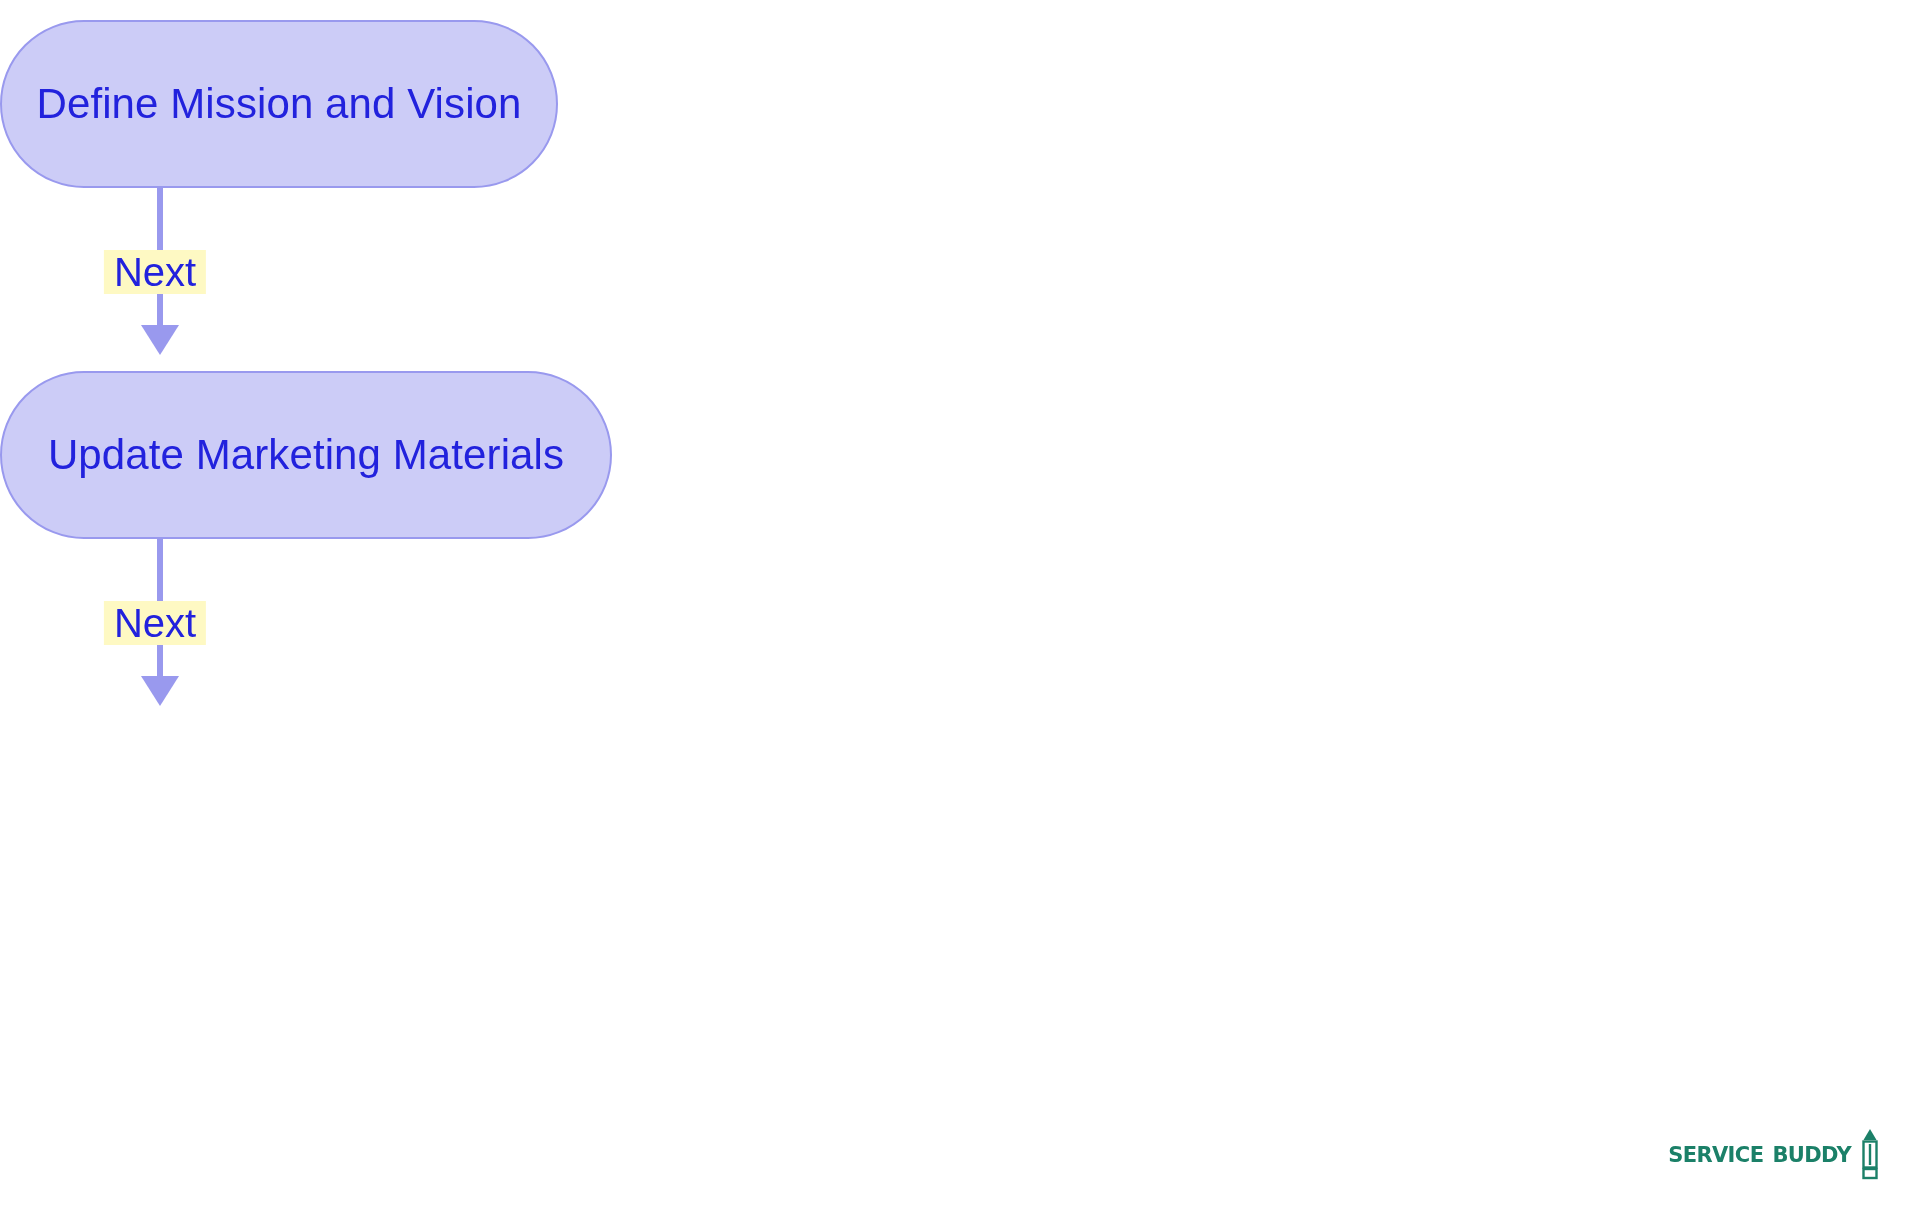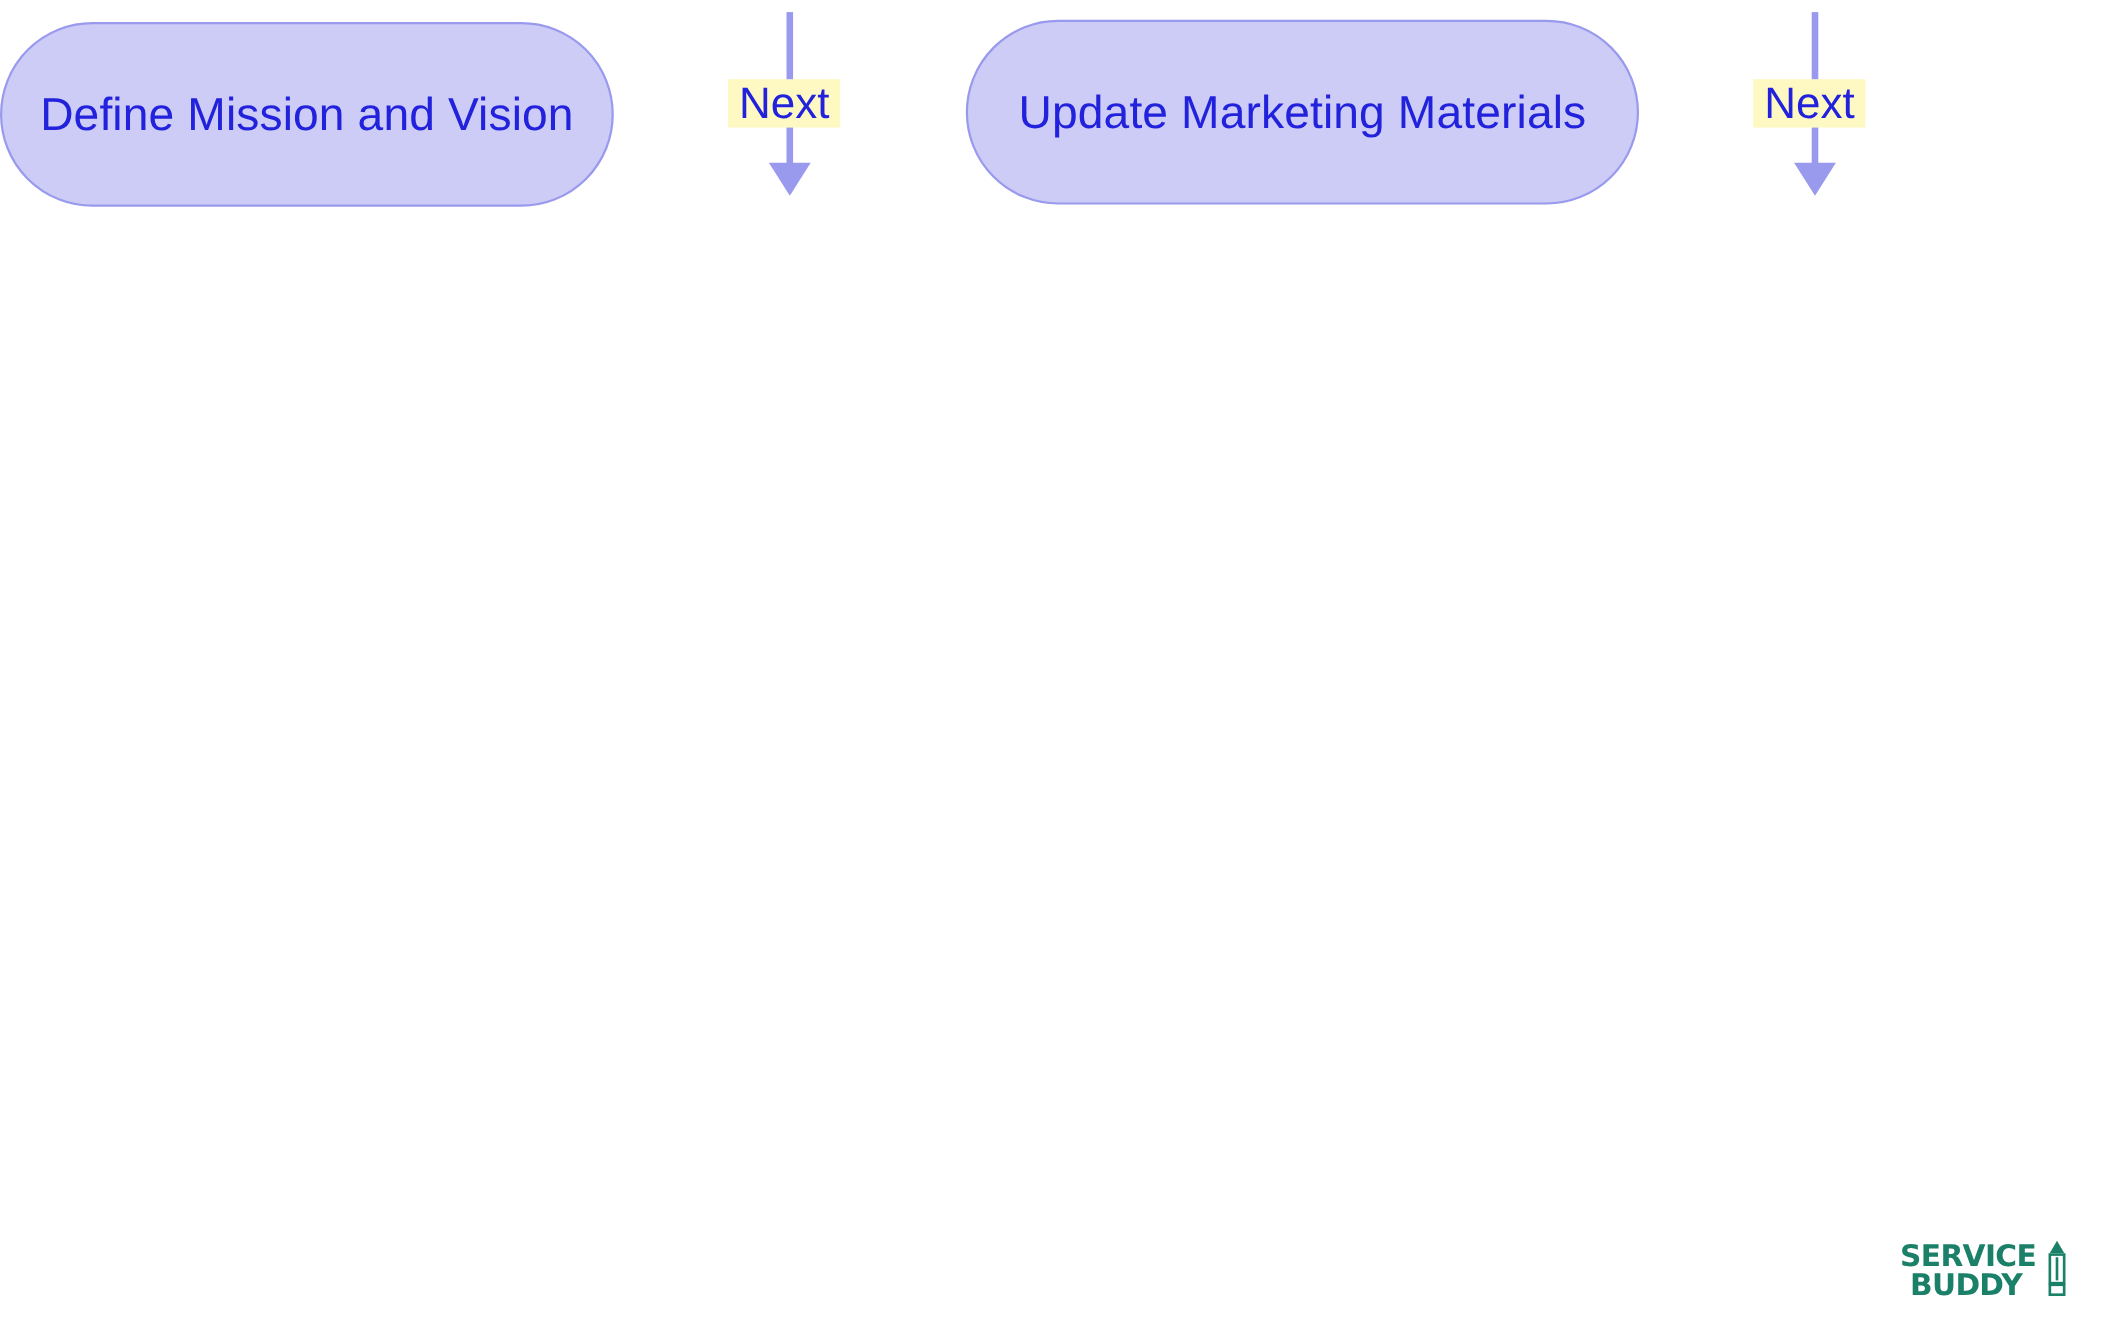--- a/index.html
+++ b/index.html
@@ -23,21 +23,21 @@
     height: 1215px;
   }
 
   
   .flow-column {
     position: absolute;
     left: 0;
     top: 0;
     width: 1920px;
     display: flex;
-    align-items: center;
+    flex-direction: column;
   }
 
   
   .node {
     box-sizing: border-box;
     background: #ccccf7;
     border: 2px solid #9999ee;
     border-radius: 999px;
     display: flex;
     align-items: center;
@@ -112,25 +112,24 @@
     position: absolute;
     right: 40px;
     bottom: 30px;
     display: flex;
     align-items: center;
     gap: 9px;
   }
 
   .brand-wordmark {
     display: flex;
-    flex-direction: column;
     line-height: 0.93;
     font-family: "DejaVu Sans", "Liberation Sans", sans-serif;
     font-weight: bold;
-    font-size: 27px;
+    font-size: 21px;
     letter-spacing: -0.6px;
     color: #1b8068;
   }
 
   .brand-line-2 { padding-left: 9px; }
 
   .brand-pencil { display: block; }
 </style>
 </head>
 <body>

